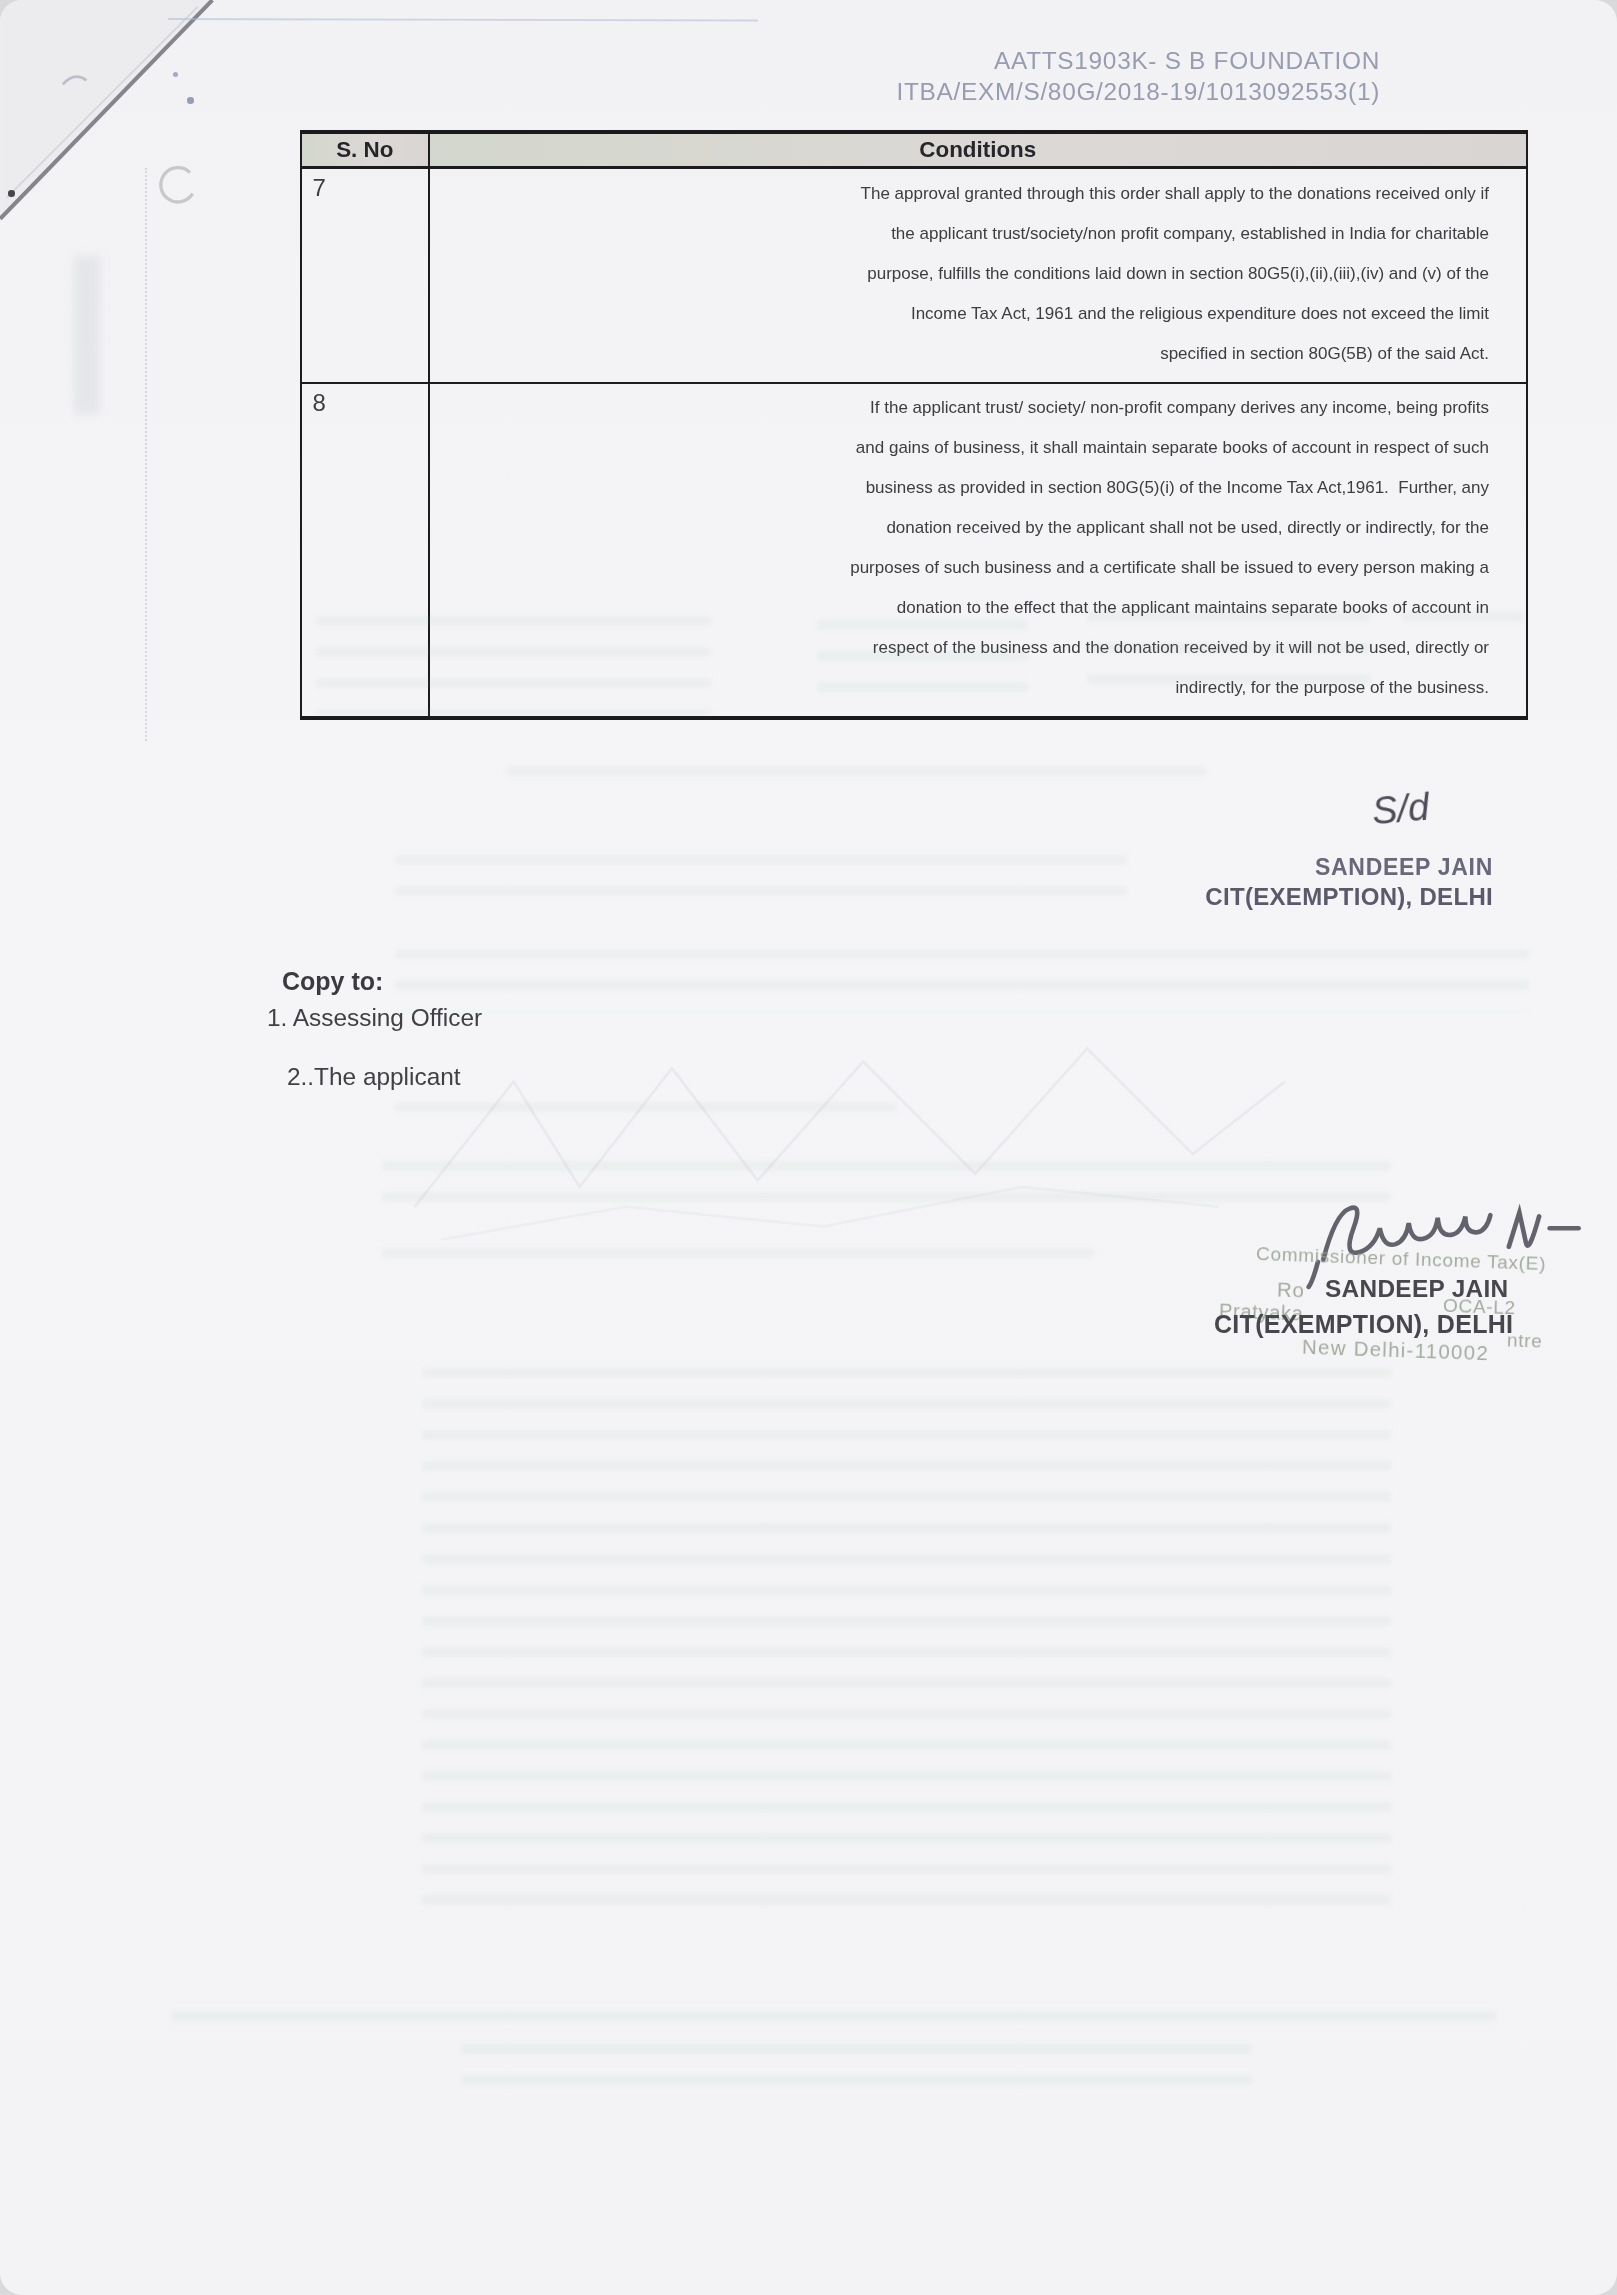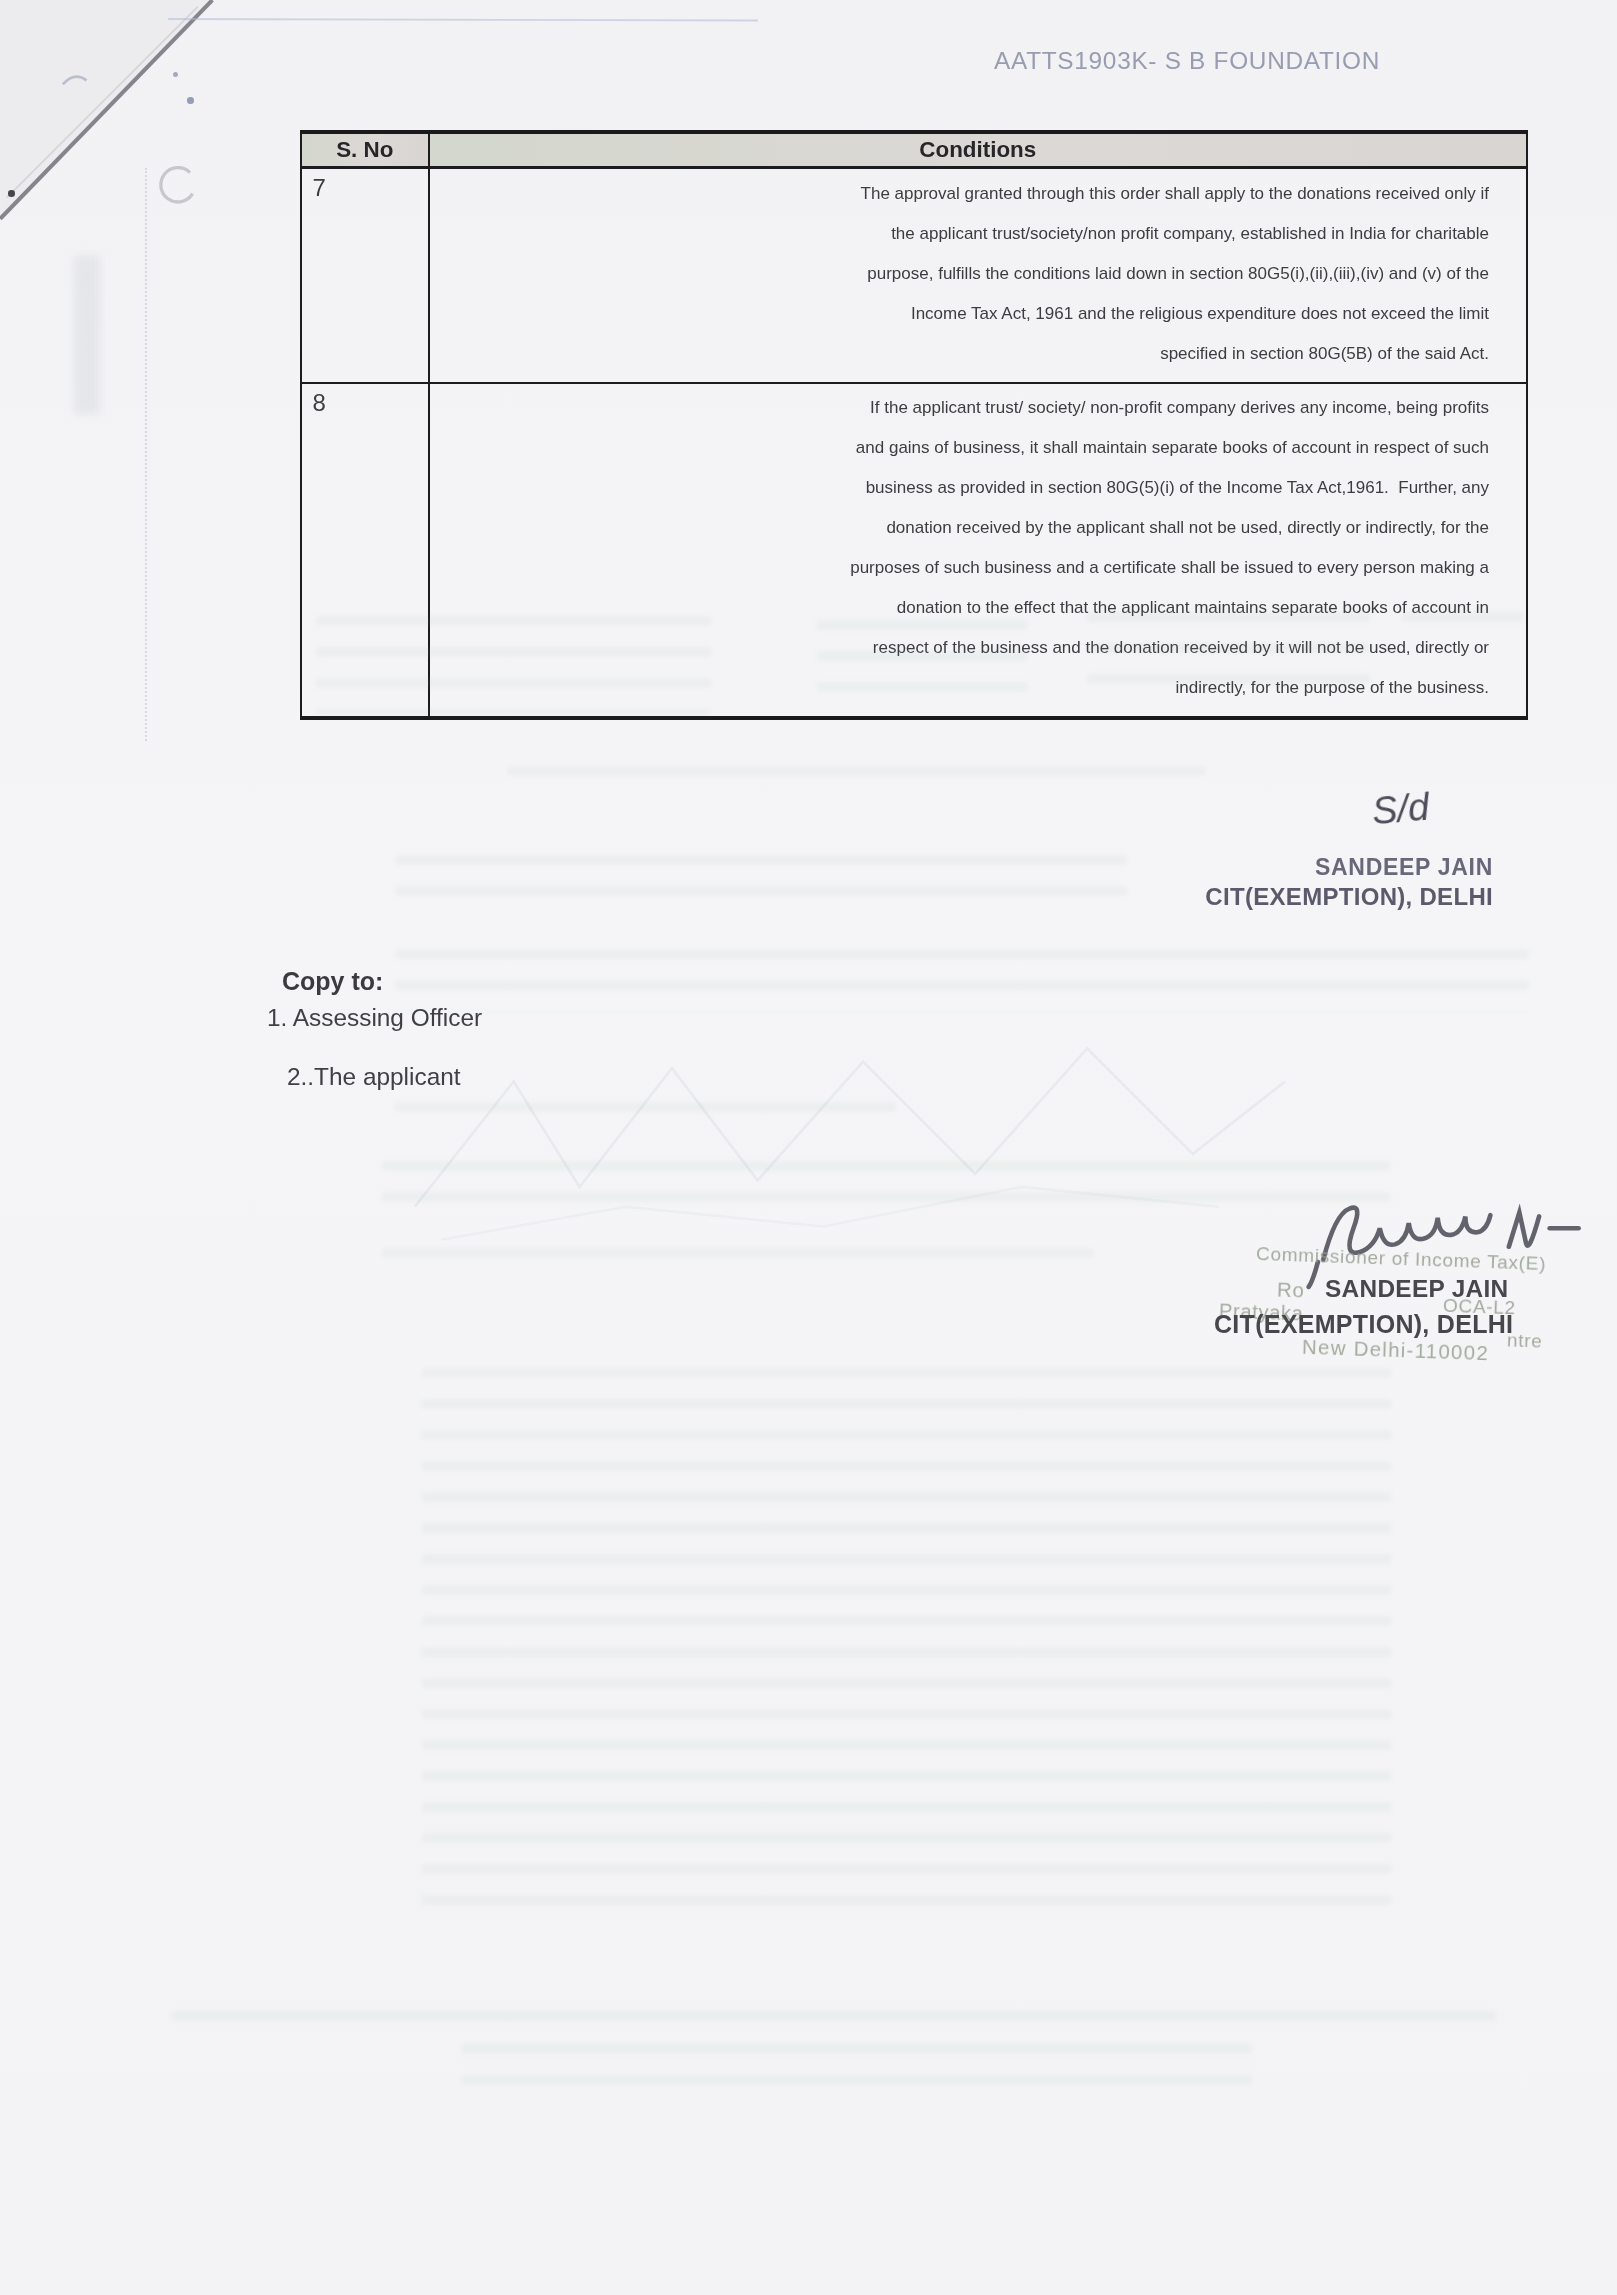--- a/index.html
+++ b/index.html
@@ -2,20 +2,21 @@
 <html style="font-size:10.5px"><head>
 <meta charset="utf-8">
 <style>
   html,body{margin:0;padding:0;background:#d9d9dc;}
   .page{
     position:relative;
     width:1617px;height:2295px;
     background:linear-gradient(180deg,#f2f2f4 0%,#f5f5f7 40%,#f3f3f5 100%);
     font-family:"Liberation Sans",sans-serif;
     overflow:hidden;
+    border-radius:22px;
   }
   
   .ref-header{
     position:absolute;top:45px;right:237px;
     text-align:right;color:#989cb0;
     font-size:24.4px;line-height:31px;letter-spacing:0.7px;
     filter:blur(0.3px);
   }
   
   .cond-table{
@@ -109,20 +110,21 @@
     <path d="M 95 128 q 18 -20 36 -6" fill="none" stroke="#a7adbb" stroke-width="4" opacity="0.7"></path>
   </svg>
   <div class="margin-line"></div>
   <div class="speck" style="left:173px;top:72px;width:5.3px;height:5.3px;background:#8e97b4;opacity:.8;"></div>
   <div class="speck" style="left:187px;top:97px;width:6.6px;height:6.6px;background:#7d88a8;opacity:.8;"></div>
   <div class="speck" style="left:8px;top:190px;width:6.6px;height:6.6px;background:#45454a;"></div>
   <div class="vstreak"></div>
 
   <div class="ref-header">
     <div>AATTS1903K- S B FOUNDATION</div>
+    <div>ITBA/EXM/S/80G/2018-19/1013092553(1)</div>
   </div>
 
   <table class="cond-table">
     <thead>
       <tr>
         <th>S. No</th>
         <th>Conditions</th>
       </tr>
     </thead>
     <tbody>

